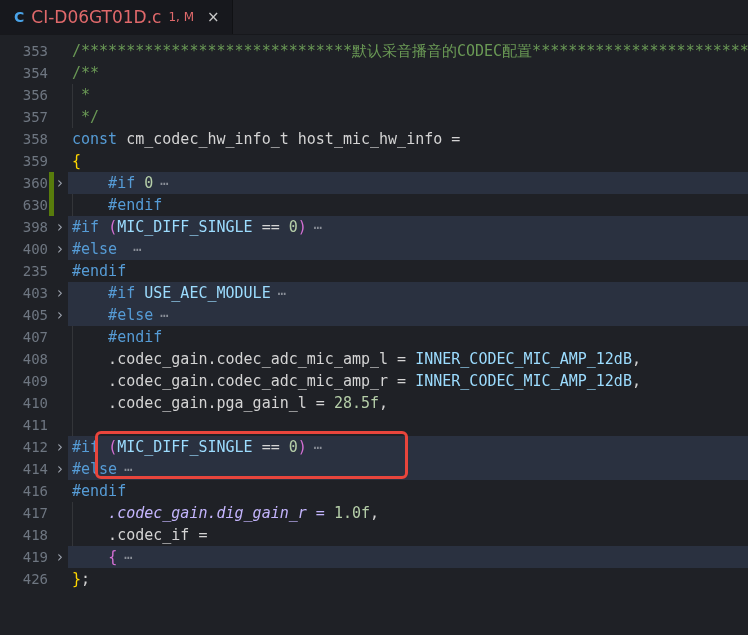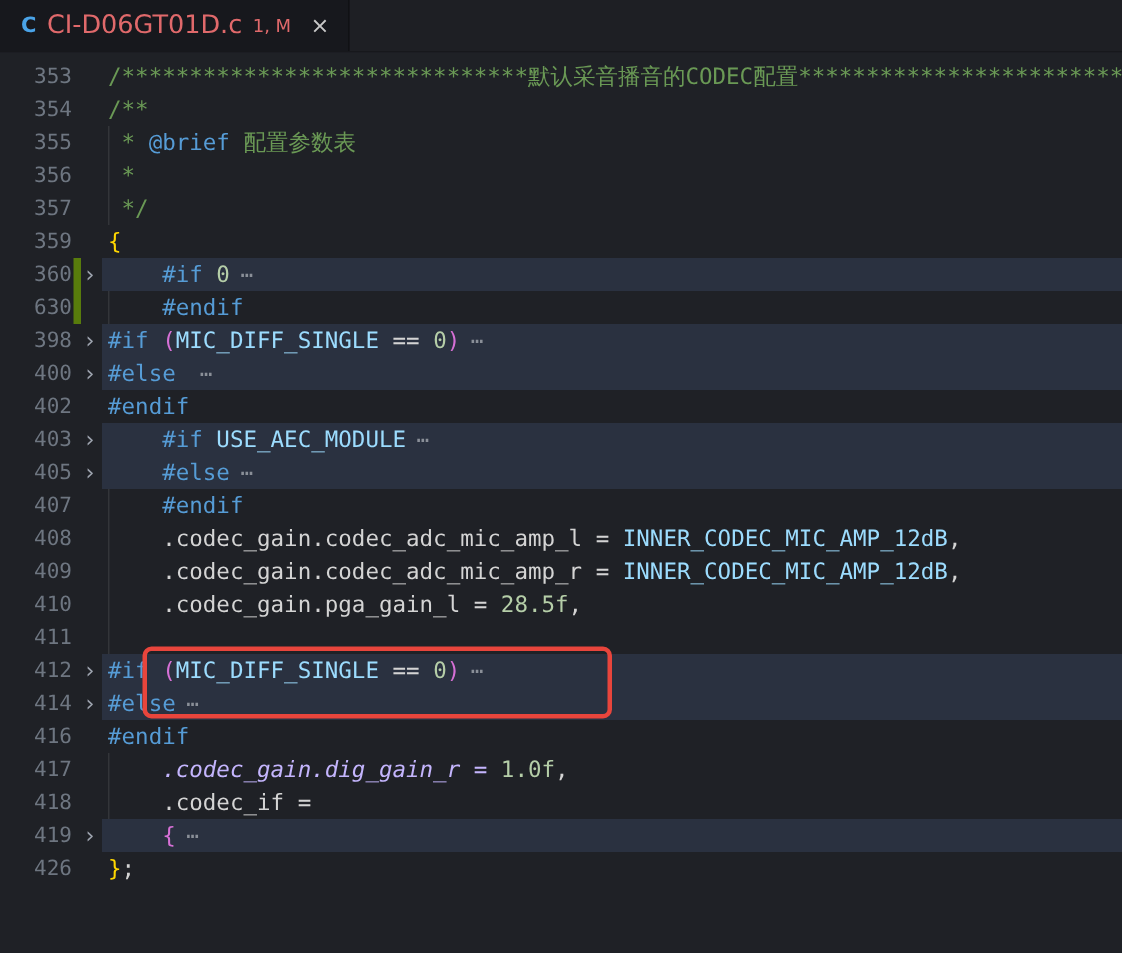--- a/index.html
+++ b/index.html
@@ -47,29 +47,29 @@
     <span class="tab-title" style="color: rgb(224, 105, 107);">CI-D06GT01D.c</span>
     <span class="tab-badge" style="color: rgb(224, 105, 107);">1, M</span>
     <span class="tab-close">×</span>
   </div>
 </div>
 
 <div class="editor">
   <div>
       <div class="row"><span class="lnum">353</span><span class="code"><span style="color: rgb(106, 153, 85);">/******************************默认采音播音的CODEC配置**********************************************</span></span></div>
       <div class="row"><span class="lnum">354</span><span class="code"><span style="color: rgb(106, 153, 85);">/**</span></span></div>
-      <div class="row"><span class="lnum">355</span><div class="guide"></div><span class="code"><span style="color: rgb(106, 153, 85);"> * </span><span style="color: rgb(86, 156, 214);">@brief</span><span style="color: rgb(106, 153, 85);"> 配置参数表</span></span></div>
       <div class="row"><span class="lnum">356</span><div class="guide"></div><span class="code"><span style="color: rgb(106, 153, 85);"> *</span></span></div>
       <div class="row"><span class="lnum">357</span><div class="guide"></div><span class="code"><span style="color: rgb(106, 153, 85);"> */</span></span></div>
+      <div class="row"><span class="lnum">358</span><span class="code"><span style="color: rgb(86, 156, 214);">const</span><span style="color: rgb(212, 212, 212);"> cm_codec_hw_info_t host_mic_hw_info =</span></span></div>
       <div class="row"><span class="lnum">359</span><span class="code"><span style="color: rgb(255, 215, 0);">{</span></span></div>
       <div class="row"><div class="hlbg"></div><div class="gitbar" style="background: rgb(88, 124, 12);"></div><span class="lnum">360</span><span class="chev">›</span><span class="code"><span style="color: rgb(86, 156, 214);">    #if</span><span style="color: rgb(181, 206, 168);"> 0</span><span class="fold-ellipsis" style="color: rgb(138, 143, 152);">⋯</span></span></div>
       <div class="row"><div class="gitbar" style="background: rgb(88, 124, 12);"></div><span class="lnum">630</span><div class="guide"></div><span class="code"><span style="color: rgb(86, 156, 214);">    #endif</span></span></div>
       <div class="row"><div class="hlbg"></div><span class="lnum">398</span><span class="chev">›</span><span class="code"><span style="color: rgb(86, 156, 214);">#if </span><span style="color: rgb(214, 112, 214);">(</span><span style="color: rgb(156, 220, 254);">MIC_DIFF_SINGLE</span><span style="color: rgb(212, 212, 212);"> == </span><span style="color: rgb(181, 206, 168);">0</span><span style="color: rgb(214, 112, 214);">)</span><span class="fold-ellipsis" style="color: rgb(138, 143, 152);">⋯</span></span></div>
       <div class="row"><div class="hlbg"></div><span class="lnum">400</span><span class="chev">›</span><span class="code"><span style="color: rgb(86, 156, 214);">#else</span><span style="color: rgb(212, 212, 212);"> </span><span class="fold-ellipsis" style="color: rgb(138, 143, 152);">⋯</span></span></div>
-      <div class="row"><span class="lnum">402</span><span class="code"><span style="color: rgb(86, 156, 214);">#endif</span></span></div>
+      <div class="row"><span class="lnum">235</span><span class="code"><span style="color: rgb(86, 156, 214);">#endif</span></span></div>
       <div class="row"><div class="hlbg"></div><span class="lnum">403</span><span class="chev">›</span><span class="code"><span style="color: rgb(86, 156, 214);">    #if</span><span style="color: rgb(156, 220, 254);"> USE_AEC_MODULE</span><span class="fold-ellipsis" style="color: rgb(138, 143, 152);">⋯</span></span></div>
       <div class="row"><div class="hlbg"></div><span class="lnum">405</span><span class="chev">›</span><span class="code"><span style="color: rgb(86, 156, 214);">    #else</span><span class="fold-ellipsis" style="color: rgb(138, 143, 152);">⋯</span></span></div>
       <div class="row"><span class="lnum">407</span><div class="guide"></div><span class="code"><span style="color: rgb(86, 156, 214);">    #endif</span></span></div>
       <div class="row"><span class="lnum">408</span><div class="guide"></div><span class="code"><span style="color: rgb(212, 212, 212);">    .codec_gain.codec_adc_mic_amp_l = </span><span style="color: rgb(156, 220, 254);">INNER_CODEC_MIC_AMP_12dB</span><span style="color: rgb(212, 212, 212);">,</span></span></div>
       <div class="row"><span class="lnum">409</span><div class="guide"></div><span class="code"><span style="color: rgb(212, 212, 212);">    .codec_gain.codec_adc_mic_amp_r = </span><span style="color: rgb(156, 220, 254);">INNER_CODEC_MIC_AMP_12dB</span><span style="color: rgb(212, 212, 212);">,</span></span></div>
       <div class="row"><span class="lnum">410</span><div class="guide"></div><span class="code"><span style="color: rgb(212, 212, 212);">    .codec_gain.pga_gain_l = </span><span style="color: rgb(181, 206, 168);">28.5f</span><span style="color: rgb(212, 212, 212);">,</span></span></div>
       <div class="row"><span class="lnum">411</span><div class="guide"></div></div>
       <div class="row"><div class="hlbg"></div><span class="lnum">412</span><span class="chev">›</span><span class="code"><span style="color: rgb(86, 156, 214);">#if </span><span style="color: rgb(214, 112, 214);">(</span><span style="color: rgb(156, 220, 254);">MIC_DIFF_SINGLE</span><span style="color: rgb(212, 212, 212);"> == </span><span style="color: rgb(181, 206, 168);">0</span><span style="color: rgb(214, 112, 214);">)</span><span class="fold-ellipsis" style="color: rgb(138, 143, 152);">⋯</span></span></div>
       <div class="row"><div class="hlbg"></div><span class="lnum">414</span><span class="chev">›</span><span class="code"><span style="color: rgb(86, 156, 214);">#else</span><span class="fold-ellipsis" style="color: rgb(138, 143, 152);">⋯</span></span></div>
       <div class="row"><span class="lnum">416</span><span class="code"><span style="color: rgb(86, 156, 214);">#endif</span></span></div>

